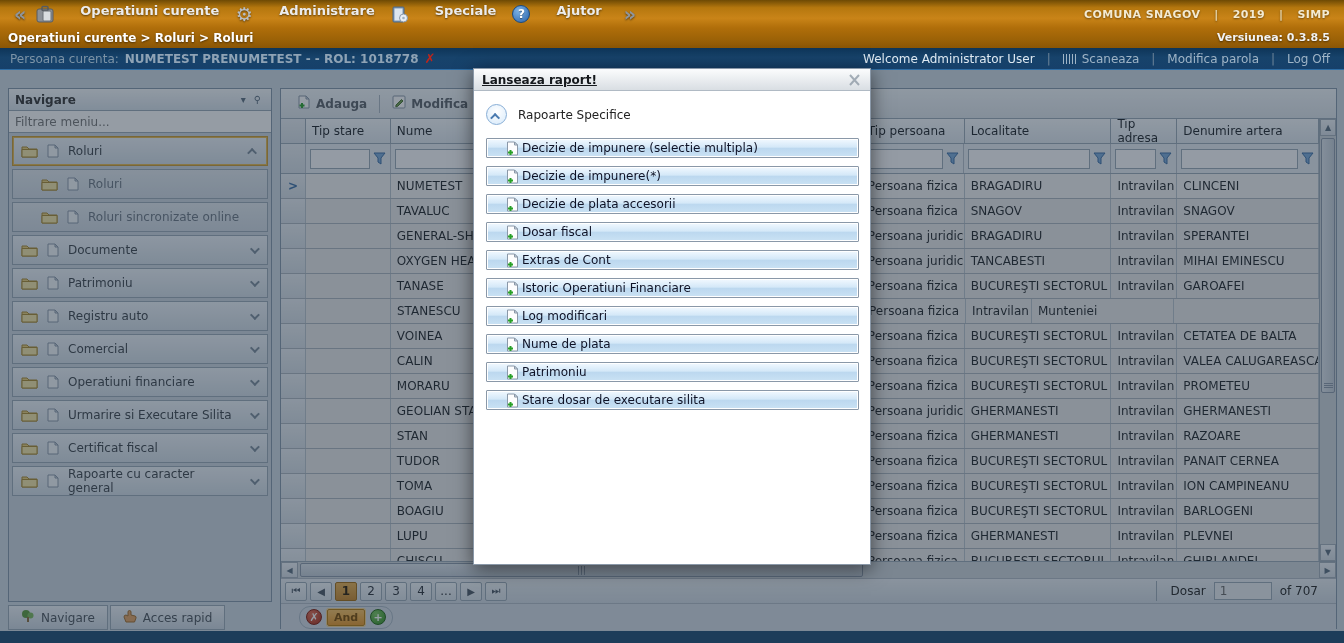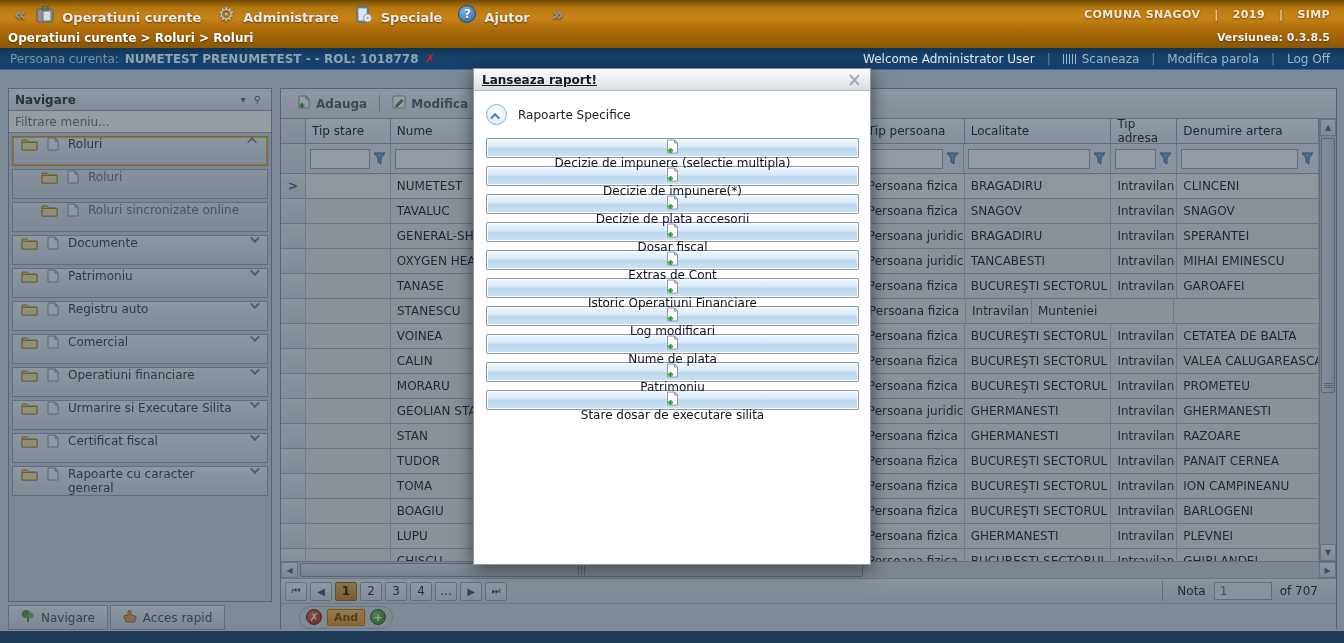--- a/index.html
+++ b/index.html
@@ -9,21 +9,21 @@
     font-family:"DejaVu Sans", sans-serif; font-size:12px; color:#222;
     background:#cfd9e2;
   }
   
   .topbar {
     position:absolute; left:0; top:0; width:1344px; height:48px;
     background:linear-gradient(180deg,#6e4a04 0%,#b5770e 16%,#c98418 38%,#b06e0a 58%,#9c6207 82%,#8a5505 100%);
   }
   .menurow { position:absolute; left:0; top:0; width:100%; height:28px; display:flex; align-items:center; padding-left:6px; }
   .navarrow { font-size:19px; font-weight:bold; color:#8f959c; text-shadow:0 1px 2px rgba(0,0,0,.55); padding:0 8px; line-height:24px; }
-  .menuitem { display:flex; align-items:flex-end; gap:6px; margin-right:14px; cursor:default; }
+  .menuitem { display:flex; align-items:flex-start; gap:24px; margin-right:14px; cursor:default; }
   .menuitem .mlabel { color:#ececec; font-weight:bold; font-size:13px; text-shadow:0 1px 2px rgba(0,0,0,.55); }
   .micon { width:22px; height:22px; display:flex; align-items:center; justify-content:center; }
   .gear-glyph { font-size:19px; color:#b9bec4; text-shadow:0 1px 2px rgba(0,0,0,.5); }
   .help-circ { width:18px; height:18px; border-radius:50%; background:radial-gradient(circle at 35% 30%,#7db4e8,#2a62a8); border:1px solid #1a4a80;
     color:#fff; font-weight:bold; font-size:12px; display:flex; align-items:center; justify-content:center; text-shadow:0 1px 1px rgba(0,0,0,.4); }
   .orgtitle { position:absolute; right:14px; top:8px; display:flex; gap:14px; align-items:center;
     color:#f3ead2; font-weight:bold; font-size:11px; text-shadow:0 1px 2px rgba(0,0,0,.45); letter-spacing:.4px; }
   .orgtitle .sep { color:#e8d9b0; font-weight:bold; }
   .crumbrow { position:absolute; left:0; top:28px; width:100%; height:20px; display:flex; align-items:center; padding-left:8px;
     color:#fff; font-weight:bold; font-size:12px; text-shadow:0 1px 2px rgba(0,0,0,.5); }
@@ -51,21 +51,21 @@
   
   .sidebar { position:absolute; left:8px; top:18px; width:264px; height:514px; background:#cdd6df; border:1px solid #8296a8; }
   .sb-header { height:22px; background:linear-gradient(180deg,#f6f9fb,#d7e1ea); border-bottom:1px solid #9aa8b6;
     display:flex; align-items:center; padding:0 6px; font-weight:bold; color:#333; }
   .sb-header .sp { flex:1; }
   .sb-hicon { color:#5a6c7e; font-size:10px; padding:0 4px; }
   .sb-filter { height:22px; background:#fff; border-bottom:1px solid #9aa8b6; margin:0; display:flex; }
   .sb-filter input { flex:1; border:none; outline:none; font-family:"DejaVu Sans",sans-serif; font-size:12px; color:#555; padding:0 6px; background:#fdfdfd; }
   .nav-list { padding:3px 3px; }
   .nav-item { height:30px; margin-bottom:3px; border:1px solid #9aa8b6; background:linear-gradient(180deg,#eef3f8,#d3dde6);
-    display:flex; align-items:flex-start; padding:0 8px; gap:9px; color:#3c434a; }
+    display:flex; align-items:center; padding:0 8px; gap:9px; color:#3c434a; }
   .nav-item.active { border:1px solid #c89a30; box-shadow:inset 0 0 0 1px #e2b850; }
   .nav-item.page { background:linear-gradient(180deg,#e2e8ee,#d0d9e2); color:#6b7682; padding-left:28px; }
   .nav-item .nlabel { flex:1; font-size:12px; }
   .chev { width:7px; height:7px; border-right:2px solid #7a8a99; border-bottom:2px solid #7a8a99; margin-right:2px; }
   .chev.down { transform:rotate(45deg) translateY(-2px); }
   .chev.up { transform:rotate(-135deg) translateY(-2px); }
   .sb-tabs { position:absolute; left:8px; top:535px; display:flex; gap:2px; }
   .sb-tab { height:25px; border:1px solid #9aa8b6; background:linear-gradient(180deg,#eef3f8,#ccd6e0);
     display:flex; align-items:center; gap:6px; padding:0 12px; color:#4a525a; }
   
@@ -127,21 +127,21 @@
   .mclose { width:14px; height:12px; position:relative; opacity:.75; }
   .mclose svg { display:block; }
   .mbody { padding:10px 13px 0 12px; }
   .msection { display:flex; align-items:center; gap:11px; margin:3px 0 13px 0; color:#222; }
   .collapse-circ { width:21px; height:21px; border-radius:50%; border:1px solid #88aed6;
     background:radial-gradient(circle at 50% 35%,#ffffff,#d6e9fa); display:flex; align-items:center; justify-content:center; }
   .collapse-circ .chev { border-color:#4a7ab0; margin:3px 0 0 0; }
   .rbtn { width:373px; height:20px; margin-bottom:8px; border:1px solid #8a98a8; border-radius:1px;
     background:linear-gradient(180deg,#f2f9ff 0%,#d4e8f8 45%,#bcd8ef 52%,#cae2f4 100%);
     box-shadow:inset 0 0 0 1px #fff; display:flex; align-items:center; gap:2px; padding:0 18px;
-    font-size:12px; color:#0e1226; font-family:"DejaVu Sans",sans-serif;flex-direction:column; }
+    font-size:12px; color:#0e1226; font-family:"DejaVu Sans",sans-serif; }
   .ricon { flex:0 0 auto; display:flex; }
   
   .i-folder, .i-page { display:flex; }
 </style>
 </head>
 <body>
 
 <div class="app">
 
   <div class="topbar">
@@ -700,21 +700,21 @@
 
             <div class="pgbtn num">3</div>
 
             <div class="pgbtn num">4</div>
 
             <div class="pgbtn num">...</div>
           </span>
         <div class="pgbtn">▶</div>
         <div class="pgbtn">⏭</div>
         <div class="rgt">
-          <span>Nota</span>
+          <span>Dosar</span>
           <input value="1" style="">
           <span>of 707</span>
         </div>
       </div>
 
       <div class="androw">
         <div class="andgroup">
           <span class="circ red">✗</span>
           <span class="andbtn">And</span>
           <span class="circ green">+</span>

